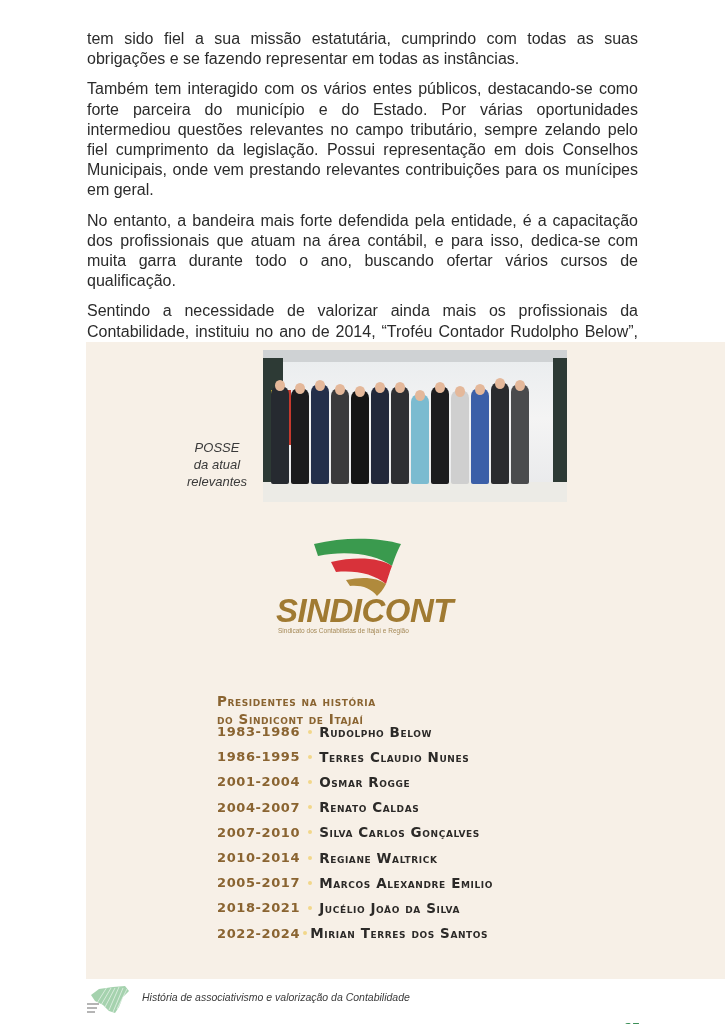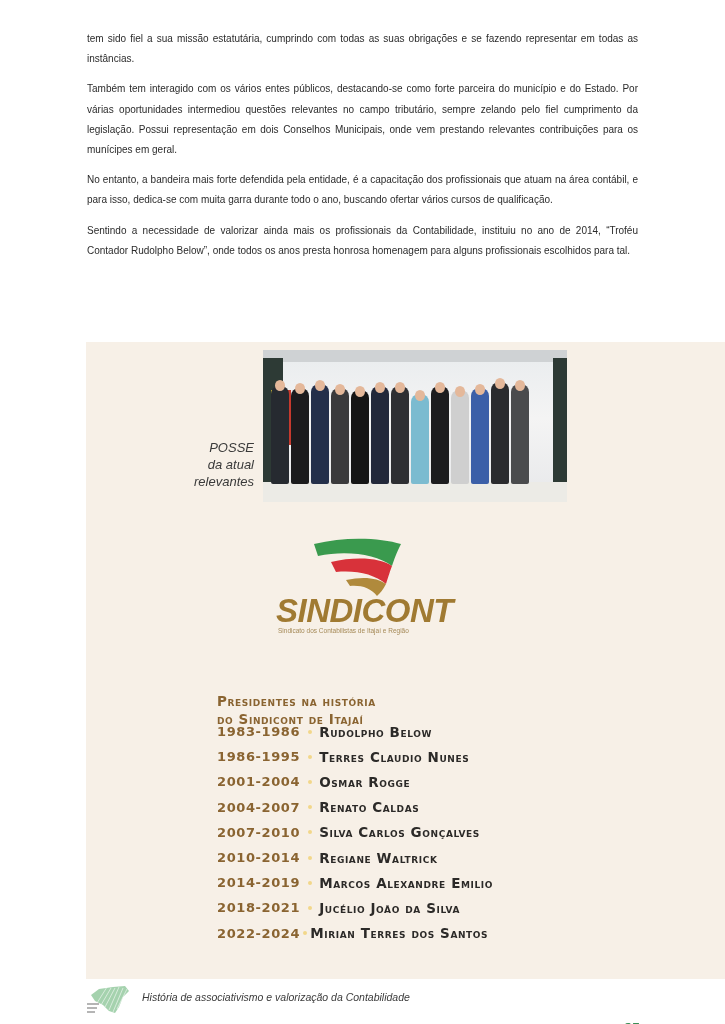--- a/index.html
+++ b/index.html
@@ -1,31 +1,31 @@
 <!DOCTYPE html>
 <html><head>
 <meta charset="utf-8">
 <style>
   html, body { margin: 0; padding: 0; background: #ffffff; }
   body { width: 725px; height: 1024px; position: relative; overflow: hidden;
          font-family: "DejaVu Sans Condensed", "Liberation Sans Narrow", "Liberation Sans", sans-serif; color: #2a2a2a; }
   .body-text { position: absolute; left: 87px; width: 551px; font-family: "Liberation Sans", sans-serif;
-               font-size: 10px; line-height: 20.2px; color: #2b2b2b; text-align: justify; }
+               font-size: 16px; line-height: 20.2px; color: #2b2b2b; text-align: justify; }
   .body-text p { margin: 0 0 10px 0; }
   .panel { position: absolute; left: 86px; top: 342px; width: 639px; height: 637px; background: #f7f0e7; }
   .photo { position: absolute; left: 263px; top: 350px; width: 304px; height: 152px; overflow: hidden;
            background: linear-gradient(#e9ecee 0%, #f4f4f4 45%, #e7e8ea 100%); }
   .photo .ceiling { position:absolute; left:0; top:0; width:100%; height:12px; background:#cfd2d4; }
   .photo .wall-l { position:absolute; left:0; top:8px; width:20px; height:130px; background:#2d3a35; }
   .photo .wall-r { position:absolute; right:0; top:8px; width:14px; height:140px; background:#2d3a35; }
   .photo .floor { position:absolute; left:0; bottom:0; width:100%; height:20px; background:#ecebe6; }
   .photo .person { position:absolute; bottom:18px; width:18px; border-radius:8px 8px 2px 2px; }
   .photo .head { position:absolute; width:10px; height:11px; border-radius:50%; background:#e4b89a; }
   .photo .flag { position:absolute; width:5px; height:55px; top:40px; }
-  .caption { position: absolute; left: 180px; top: 439px; width: 74px; text-align: right;
+  .caption { position: absolute; left: 180px; top: 439px; width: 74px; text-align: center;
              font-family: "Liberation Sans", sans-serif; font-style: italic; font-size: 13px; line-height: 17px; color: #3a3a3a; }
   .logo { position: absolute; left: 276px; top: 536px; width: 174px; height: 104px; }
   .logo-word { position:absolute; left:0; top:56px; font-family:"Liberation Sans", sans-serif; font-weight:bold; font-style: italic;
                font-size: 33px; letter-spacing: -0.5px; color:#a07a32; }
   .logo-sub { position:absolute; left:2px; top:91px; font-family:"Liberation Sans", sans-serif; font-size:6.5px; color:#a58a58; white-space:nowrap; }
   .section-title { position:absolute; left: 217px; top: 652px; font-family:"DejaVu Sans", sans-serif; font-weight:bold;
                    font-variant: small-caps; font-size: 13.5px; line-height: 18px; color:#8a6431; letter-spacing: 0.6px; margin-top: 40px; }
   .presidents { position:absolute; left: 217px; top: 719px; margin:0; padding:0; list-style:none; }
   .presidents li { height: 25.2px; display:flex; align-items:center; white-space:nowrap; }
   .pres-years { font-family:"DejaVu Sans", sans-serif; font-weight:bold; font-size:13px; color:#8a6431; letter-spacing: 0.6px; }
@@ -129,21 +129,21 @@
       <span class="pres-years">2007-2010</span>
       <span class="pres-dot"></span>
       <span class="pres-name">Silva Carlos Gonçalves</span>
     </li>
   <li>
       <span class="pres-years">2010-2014</span>
       <span class="pres-dot"></span>
       <span class="pres-name">Regiane Waltrick</span>
     </li>
   <li>
-      <span class="pres-years">2014-2019</span>
+      <span class="pres-years">2005-2017</span>
       <span class="pres-dot"></span>
       <span class="pres-name">Marcos Alexandre Emilio</span>
     </li>
   <li>
       <span class="pres-years">2018-2021</span>
       <span class="pres-dot"></span>
       <span class="pres-name">Jucélio João da Silva</span>
     </li>
   <li>
       <span class="pres-years">2022-2024</span>

